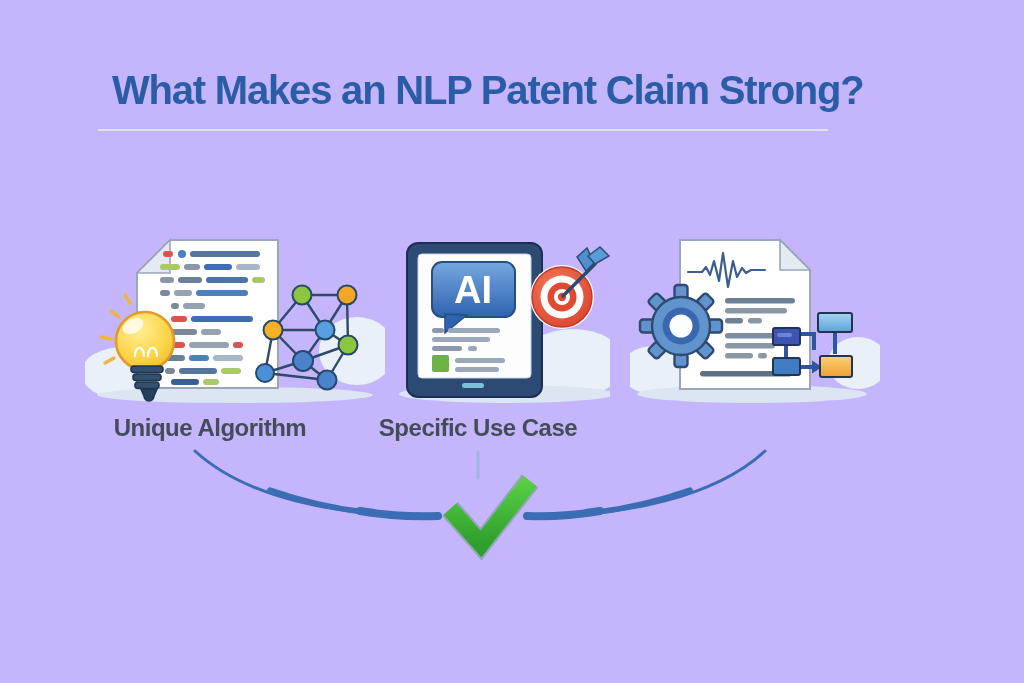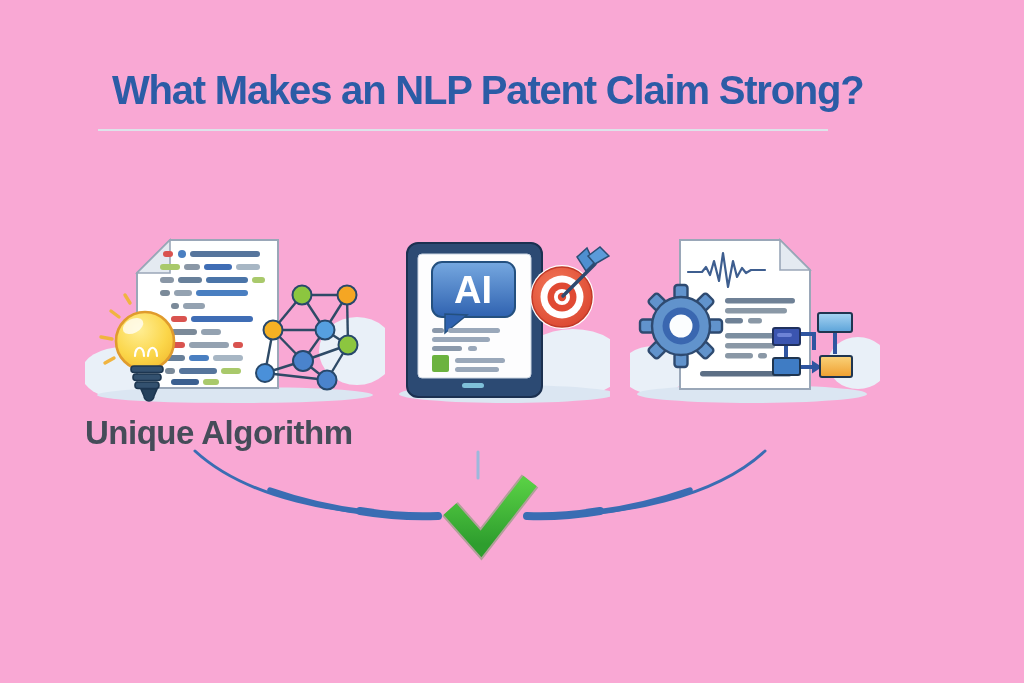--- a/index.html
+++ b/index.html
@@ -2,30 +2,30 @@
 <html style="--title-text: #2b5ca6; --label-text: #454c59; --divider: #dde3ea; --connector-blue: #3a6db3; --connector-light: #9db8dc; --check-green: #3ebc3b; --bulb-yellow: #f8cf3a; --ai-bubble-blue: #3f74bd; --target-red: #e8543f; --flowchart-orange: #f2a93b; --node-green: #8cc63f; --node-orange: #f5a623; --node-blue: #4a90d9; --gear-blue: #6193cc; --shadow-blue: #dbe6f2;"><head>
 <meta charset="utf-8">
 <style>
   :root{
     --title-text:#2b5ca6; --label-text:#454c59; --divider:#dde3ea;
     --connector-blue:#3a6db3; --connector-light:#9db8dc; --check-green:#3ebc3b;
     --shadow-blue:#dbe6f2; --cloud-blue:#e9f0f8;
   }
   *{margin:0;padding:0;box-sizing:border-box;}
   body{background:#ffffff;font-family:"Liberation Sans",sans-serif;}
-  .canvas{position:relative;width:1024px;height:683px;background:#f9a8d4;overflow:hidden;}
+  .canvas{position:relative;width:1024px;height:683px;background:#c4b5fd;overflow:hidden;}
   .title{position:absolute;left:112px;top:68px;font-size:40px;font-weight:bold;
          color:var(--title-text);letter-spacing:-1.2px;white-space:nowrap;}
   .divider{position:absolute;left:98px;top:129px;width:730px;height:2px;background:var(--divider);}
   .icon-svg{position:absolute;}
   #icon-1{left:85px;top:223px;width:300px;height:185px;}
   #icon-2{left:395px;top:228px;width:215px;height:178px;}
   #icon-3{left:630px;top:228px;width:250px;height:178px;}
   .item-label{position:absolute;top:414px;width:250px;text-align:center;
-              font-size:33px;font-weight:bold;color:var(--label-text);letter-spacing:-0.5px;white-space:nowrap;}
+              font-size:24px;font-weight:bold;color:var(--label-text);letter-spacing:-0.5px;white-space:nowrap;}
   #label-1{left:85px;} #label-2{left:353px;} #label-3{left:623px;}
   #convergence{position:absolute;left:150px;top:445px;width:700px;height:125px;}
   .swoosh{fill:none;stroke:var(--connector-blue);stroke-linecap:round;}
   .drop-line{fill:none;stroke:var(--connector-light);stroke-linecap:round;}
   .doc-fill{fill:#ffffff;stroke:#9aa7b8;stroke-width:2;}
   .doc-flap{fill:#e4eaf1;stroke:#9aa7b8;stroke-width:1.6;}
   .edge{stroke:#2e4a66;stroke-width:2.4;}
   .shadow{fill:var(--shadow-blue);}
   .cloud{fill:var(--cloud-blue);}
 </style>
@@ -241,20 +241,21 @@
       <path d="M182,132.5 L192,139 L182,145.5 Z" fill="#2f55a0"></path>
       <rect x="143" y="100" width="27" height="17" rx="2" fill="#3b55b0" stroke="#20315e" stroke-width="2"></rect>
       <rect x="147" y="105" width="15" height="4" rx="2" fill="#6d83d6"></rect>
       <rect x="188" y="85" width="34" height="19" rx="2" fill="url(#lbG)" stroke="#1f3550" stroke-width="2"></rect>
       <rect x="143" y="130" width="27" height="17" rx="2" fill="#3f7cc4" stroke="#1f3550" stroke-width="2"></rect>
       <rect x="190" y="128" width="32" height="21" rx="2" fill="url(#obG)" stroke="#1f3550" stroke-width="2"></rect>
     </g>
   </svg>
 
   <div id="label-1" class="item-label">Unique Algorithm</div>
+  <div id="label-2" class="item-label">Specific Use Case</div>
 
   <svg id="convergence" viewBox="0 0 700 125">
     <defs>
       <linearGradient id="chkG" x1="0" y1="0" x2="0" y2="1">
         <stop offset="0%" stop-color="#58cf44"></stop>
           <stop offset="100%" stop-color="#2e9e2e"></stop>
       </linearGradient>
     </defs>
     <g>
       <path class="swoosh" d="M45,6 C95,52 185,72 288,71" stroke-width="3"></path>

